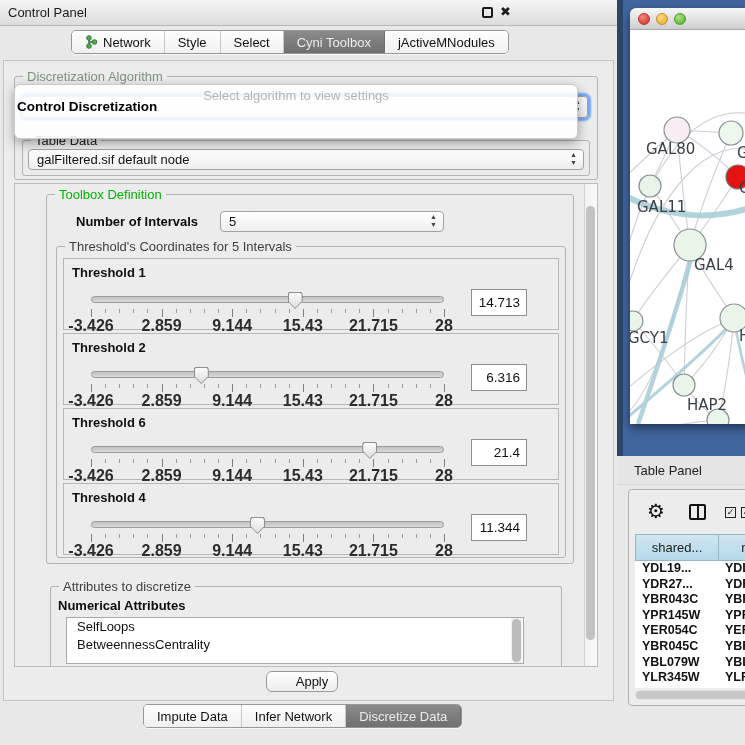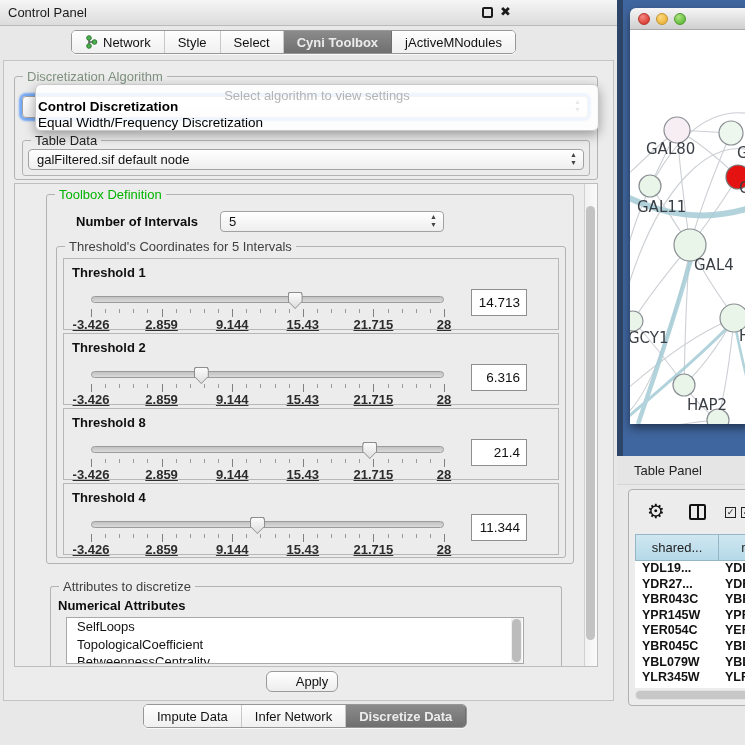--- a/index.html
+++ b/index.html
@@ -10,38 +10,38 @@
   
   #titlebar { left:0; top:0; width:618px; height:26px;
     background:linear-gradient(#f5f5f5,#dcdcdc); border-bottom:1px solid #b9b9b9; }
   #titlebar .t { position:absolute; left:8px; top:5px; font-size:13px; color:#1a1a1a; }
   .float-icon { position:absolute; left:482px; top:7px; width:11px; height:11px; border:2px solid #1a1a1a; border-radius:2px; }
   .close-icon { position:absolute; left:500px; top:4px; font-size:13px; font-weight:bold; color:#1a1a1a; }
 
   .tabgroup { display:inline-flex; border:1px solid #979797; border-radius:5px; overflow:hidden; background:#fff; height:24px; box-shadow:0 1px 0 rgba(255,255,255,.7); }
   .tab { display:flex; align-items:center; gap:5px; padding:0 13px; font-size:13px; background:linear-gradient(#fefefe,#f0f0f0); color:#111; border-right:1px solid #c8c8c8; cursor:default; white-space:nowrap; }
   .tab:last-child { border-right:none; }
-  .tab.sel { background:linear-gradient(#8b8b8b,#6f6f6f); color:#ececec; border-right:1px solid #6f6f6f;font-weight:bold; }
+  .tab.sel { background:linear-gradient(#8b8b8b,#6f6f6f); color:#ececec; border-right:1px solid #6f6f6f; }
   #top-tabs { left:71px; top:30px; }
   #bottom-tabs { left:143px; top:704px; }
 
   #outer-panel { left:3px; top:60px; width:611px; height:641px; border:1px solid #c4c4c4; background:#ececec; }
 
   .group { position:absolute; border:1px solid #b3b3b3; border-radius:3px; }
   .group-title { position:absolute; top:-8px; left:8px; background:#ececec; padding:0 4px; font-size:13px; }
   .gt-green { color:#00b400; }
   .gt-blue  { color:#404040; }
   .gt-faded { color:#7f927f; }
 
   .combo { position:absolute; background:linear-gradient(#ffffff,#eeeeee); border:1px solid #a2a2a2; border-radius:4px; font-size:13px; display:flex; align-items:center; padding:0 8px; }
   .combo .arrows { position:absolute; right:6px; top:1px; display:flex; flex-direction:column; line-height:8px; font-size:7px; color:#444; }
   .focus-ring { box-shadow:0 0 2px 3px rgba(110,165,245,.95); }
 
   
-  #popup { left:14px; top:84px; width:564px; height:47px; background:rgba(255,255,255,.88); border:1px solid #c9c9c9; border-radius:6px; box-shadow:0 4px 12px rgba(0,0,0,.35); z-index:20;margin-left:21px; }
+  #popup { left:14px; top:84px; width:564px; height:55px; background:rgba(255,255,255,.88); border:1px solid #c9c9c9; border-radius:6px; box-shadow:0 4px 12px rgba(0,0,0,.35); z-index:20; }
   #popup .ph { position:absolute; top:3px; left:0; width:100%; text-align:center; font-size:13px; color:#b4b4b4; }
   #popup .opt { position:absolute; left:2px; font-size:13.5px; color:#000; white-space:nowrap; }
   #popup .opt.b { font-weight:bold; top:14px; }
   #popup .opt.n { top:30px; }
 
   
   #big-panel { left:14px; top:183px; width:584px; height:484px; border:1px solid #bdbdbd; background:#ececec; }
   #v-scroll-track { left:584px; top:184px; width:13px; height:482px; background:linear-gradient(90deg,#f1f1f1,#fafafa); border-left:1px solid #d2d2d2; }
   #v-scroll-thumb { left:586px; top:206px; width:9px; height:434px; background:#c3c3c3; border-radius:5px; }
 
@@ -52,21 +52,21 @@
   .th-row { position:relative; width:496px; height:72px; border:1px solid #b7b7b7; background:#ececec; margin-bottom:3px; }
   .th-label { position:absolute; left:8px; top:6px; font-weight:bold; font-size:13px; }
   .th-track { position:absolute; left:27px; top:37px; width:353px; height:7px; border:1px solid #9b9b9b; border-radius:4px; background:linear-gradient(#c2c2c2,#dadada); }
   .th-thumb { position:absolute; top:-5px; width:15px; height:17px;
     clip-path:polygon(8% 0,92% 0,100% 12%,100% 55%,50% 100%,0 55%,0 12%); background:#8e8e8e; }
   .th-thumb::after { content:""; position:absolute; inset:1px; clip-path:polygon(8% 0,92% 0,100% 12%,100% 55%,50% 100%,0 55%,0 12%); background:linear-gradient(#fbfbfb,#dedede); }
   .th-ticks { position:absolute; left:27px; top:50px; width:353px; height:8px; }
   .tick { position:absolute; top:0; width:1px; height:4px; background:#9a9a9a; }
   .tick.major { height:8px; background:#808080; }
   .th-ticklabels { position:absolute; left:27px; top:58px; width:353px; height:12px; }
-  .tick-label { position:absolute; transform:translateX(-50%); font-size:13px; font-weight:bold; color:#2c2c2c; white-space:nowrap;text-decoration:underline; }
+  .tick-label { position:absolute; transform:translateX(-50%); font-size:16px; font-weight:bold; color:#2c2c2c; white-space:nowrap; }
   .th-value { position:absolute; left:407px; top:30px; width:56px; height:27px; background:#fff; border:1px solid #8f8f8f; font-size:13.5px; text-align:right; line-height:25px; padding-right:6px; }
 
   
   #attr-list { left:66px; top:617px; width:458px; height:47px; background:#fff; border:1px solid #a8a8a8; overflow:hidden; font-size:13px; }
   #attr-list .item { padding-left:10px; height:17.5px; line-height:17.5px; white-space:nowrap; }
   #attr-scroll { left:511px; top:618px; width:11px; height:45px; background:#f0f0f0; }
   #attr-thumb { left:512px; top:619px; width:9px; height:43px; background:#bcbcbc; border-radius:5px; }
 
   #apply-btn { left:266px; top:671px; width:72px; height:21px; background:linear-gradient(#ffffff,#ededed); border:1px solid #9a9a9a; border-radius:6px; font-size:13px; text-align:center; line-height:19px;padding-left:20px; }
 
@@ -147,21 +147,20 @@
   <span class="group-title" style="color:#222;">Table Data</span>
 </div>
 <div class="combo" style="left:28px;top:149px;width:556px;height:21px;">
   <span>galFiltered.sif default node</span>
   <span class="arrows">▲<br>▼</span>
 </div>
 
 <div class="abs" id="popup">
   <div class="ph">Select algorithm to view settings</div>
   <div class="opt b">Control Discretization</div>
-  <div class="opt n">Equal Width/Frequency Discretization</div>
 </div>
 
 <div class="abs" id="big-panel"></div>
 <div class="abs" id="v-scroll-track"></div>
 <div class="abs" id="v-scroll-thumb"></div>
 
 <div class="group" style="left:46px;top:194px;width:528px;height:370px;">
   <span class="group-title gt-green">Toolbox Definition</span>
 </div>
 <span class="bold-label" style="left:76px;top:214px;">Number of Intervals</span>
@@ -255,21 +254,21 @@
         <span class="tick-label" style="left: 20%;">2.859</span>
         <span class="tick-label" style="left: 40%;">9.144</span>
         <span class="tick-label" style="left: 60%;">15.43</span>
         <span class="tick-label" style="left: 80%;">21.715</span>
         <span class="tick-label" style="left: 100%;">28</span>
       </div>
     <div class="th-value">6.316</div>
   </div>
 
   <div class="th-row">
-    <span class="th-label">Threshold 8</span>
+    <span class="th-label">Threshold 6</span>
     <div class="th-track">
       <div class="th-thumb" style="left: calc(79% - 7px);"></div>
     </div>
     <div class="th-ticks">
         <span class="tick major" style="left: 0%;"></span>
         <span class="tick" style="left: 4%;"></span>
         <span class="tick" style="left: 8%;"></span>
         <span class="tick" style="left: 12%;"></span>
         <span class="tick" style="left: 16%;"></span>
         <span class="tick major" style="left: 20%;"></span>
@@ -349,21 +348,20 @@
     <div class="th-value">11.344</div>
   </div>
 </div>
 
 <div class="group" style="left:50px;top:586px;width:512px;height:80px;border-bottom:none;border-radius:3px 3px 0 0;">
   <span class="group-title gt-blue">Attributes to discretize</span>
 </div>
 <span class="bold-label" style="left:58px;top:598px;">Numerical Attributes</span>
 <div class="abs" id="attr-list">
     <div class="item">SelfLoops</div>
-    <div class="item">TopologicalCoefficient</div>
     <div class="item">BetweennessCentrality</div>
   </div>
 <div class="abs" id="attr-scroll"></div>
 <div class="abs" id="attr-thumb"></div>
 
 <div class="abs" id="apply-btn">Apply</div>
 
 <div class="abs tabgroup" id="bottom-tabs">
   <div class="tab">
       <span>Impute Data</span>

